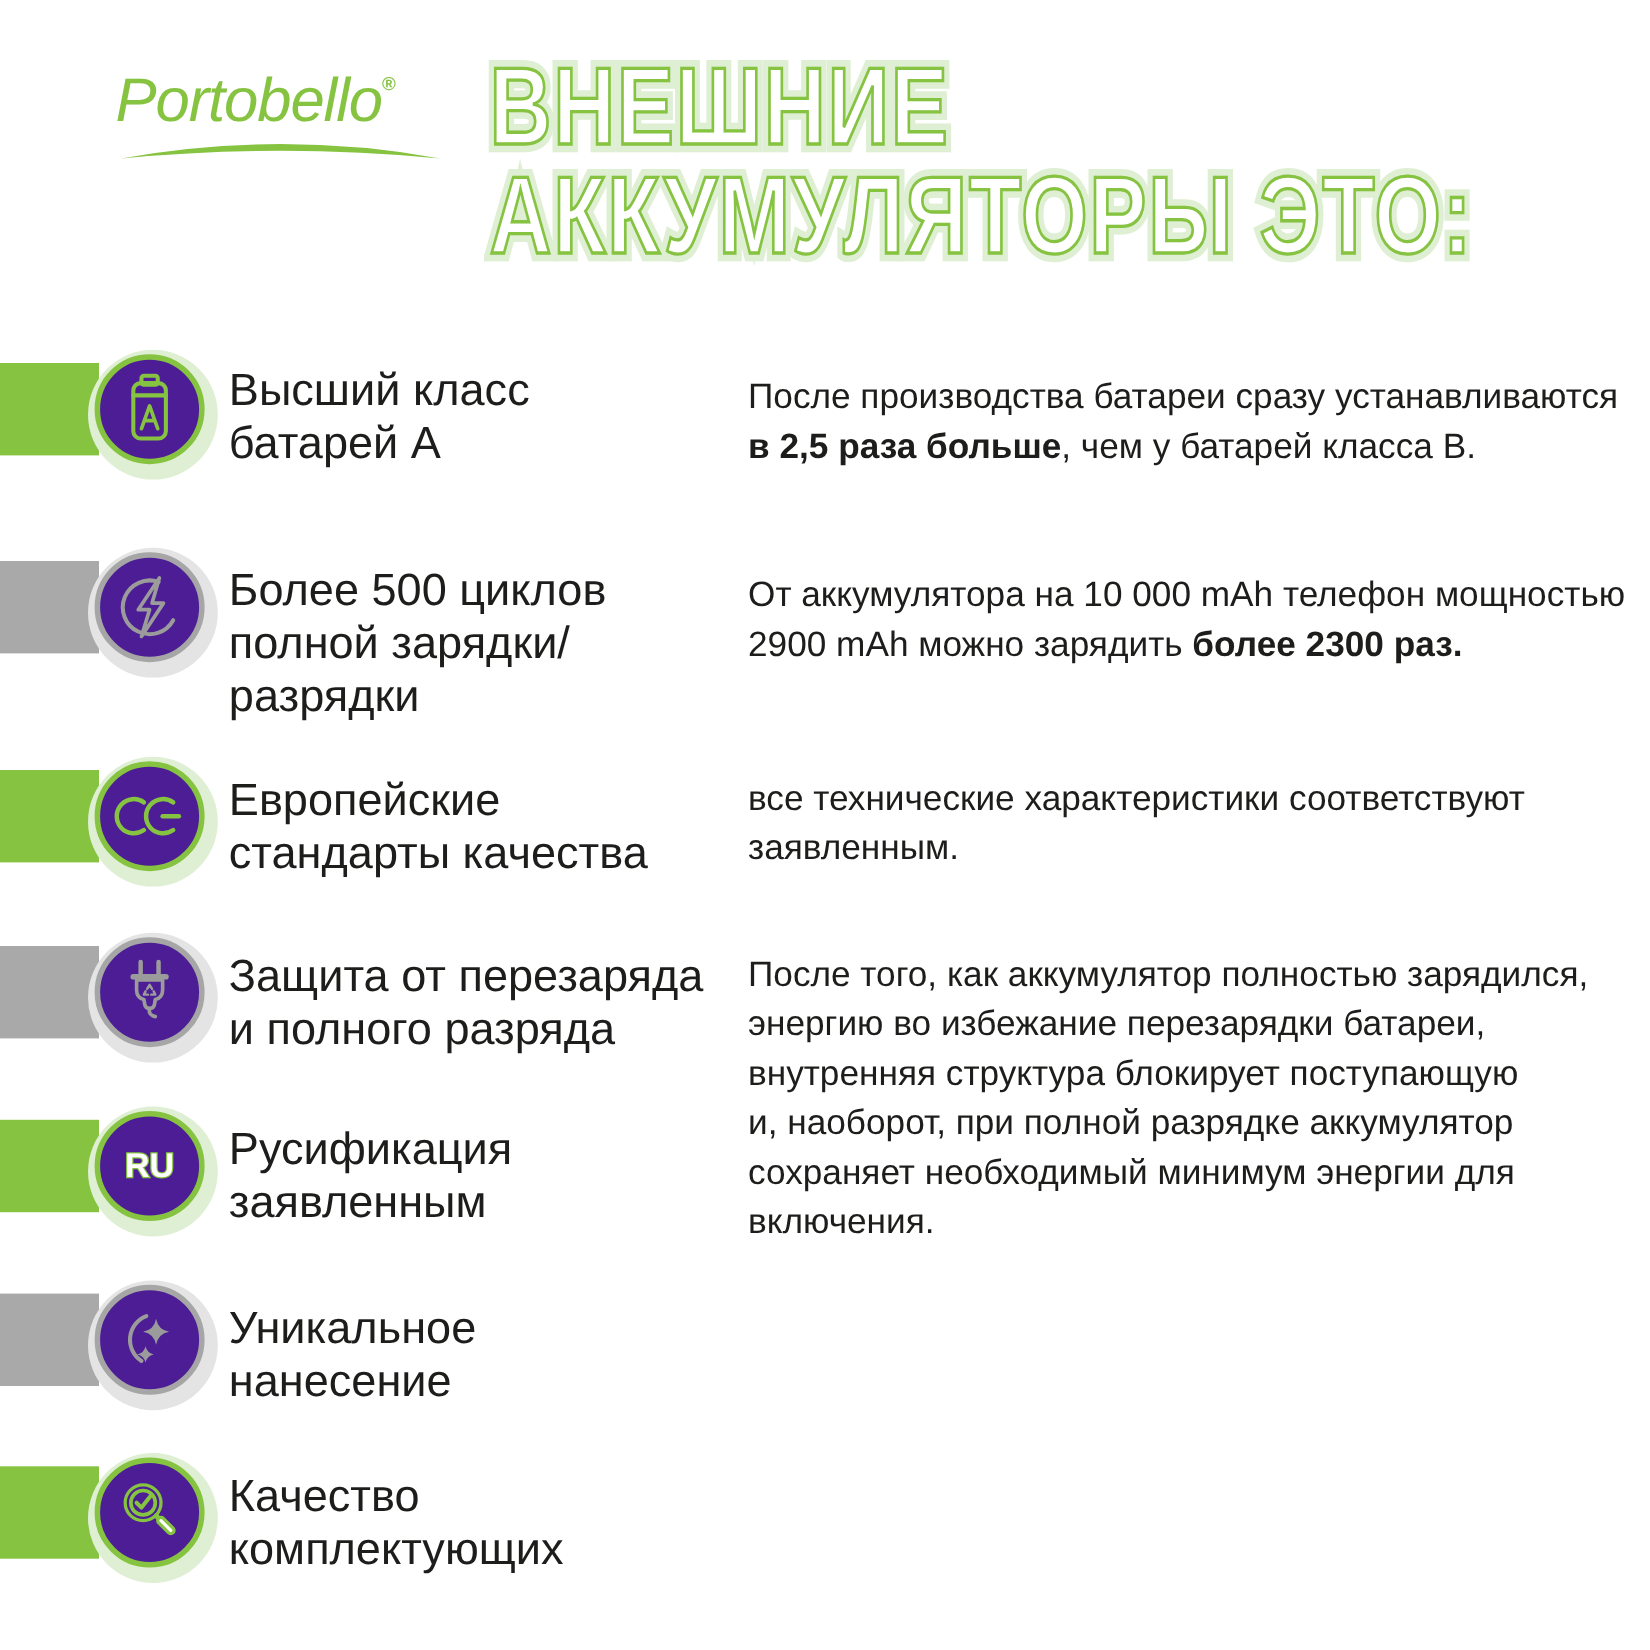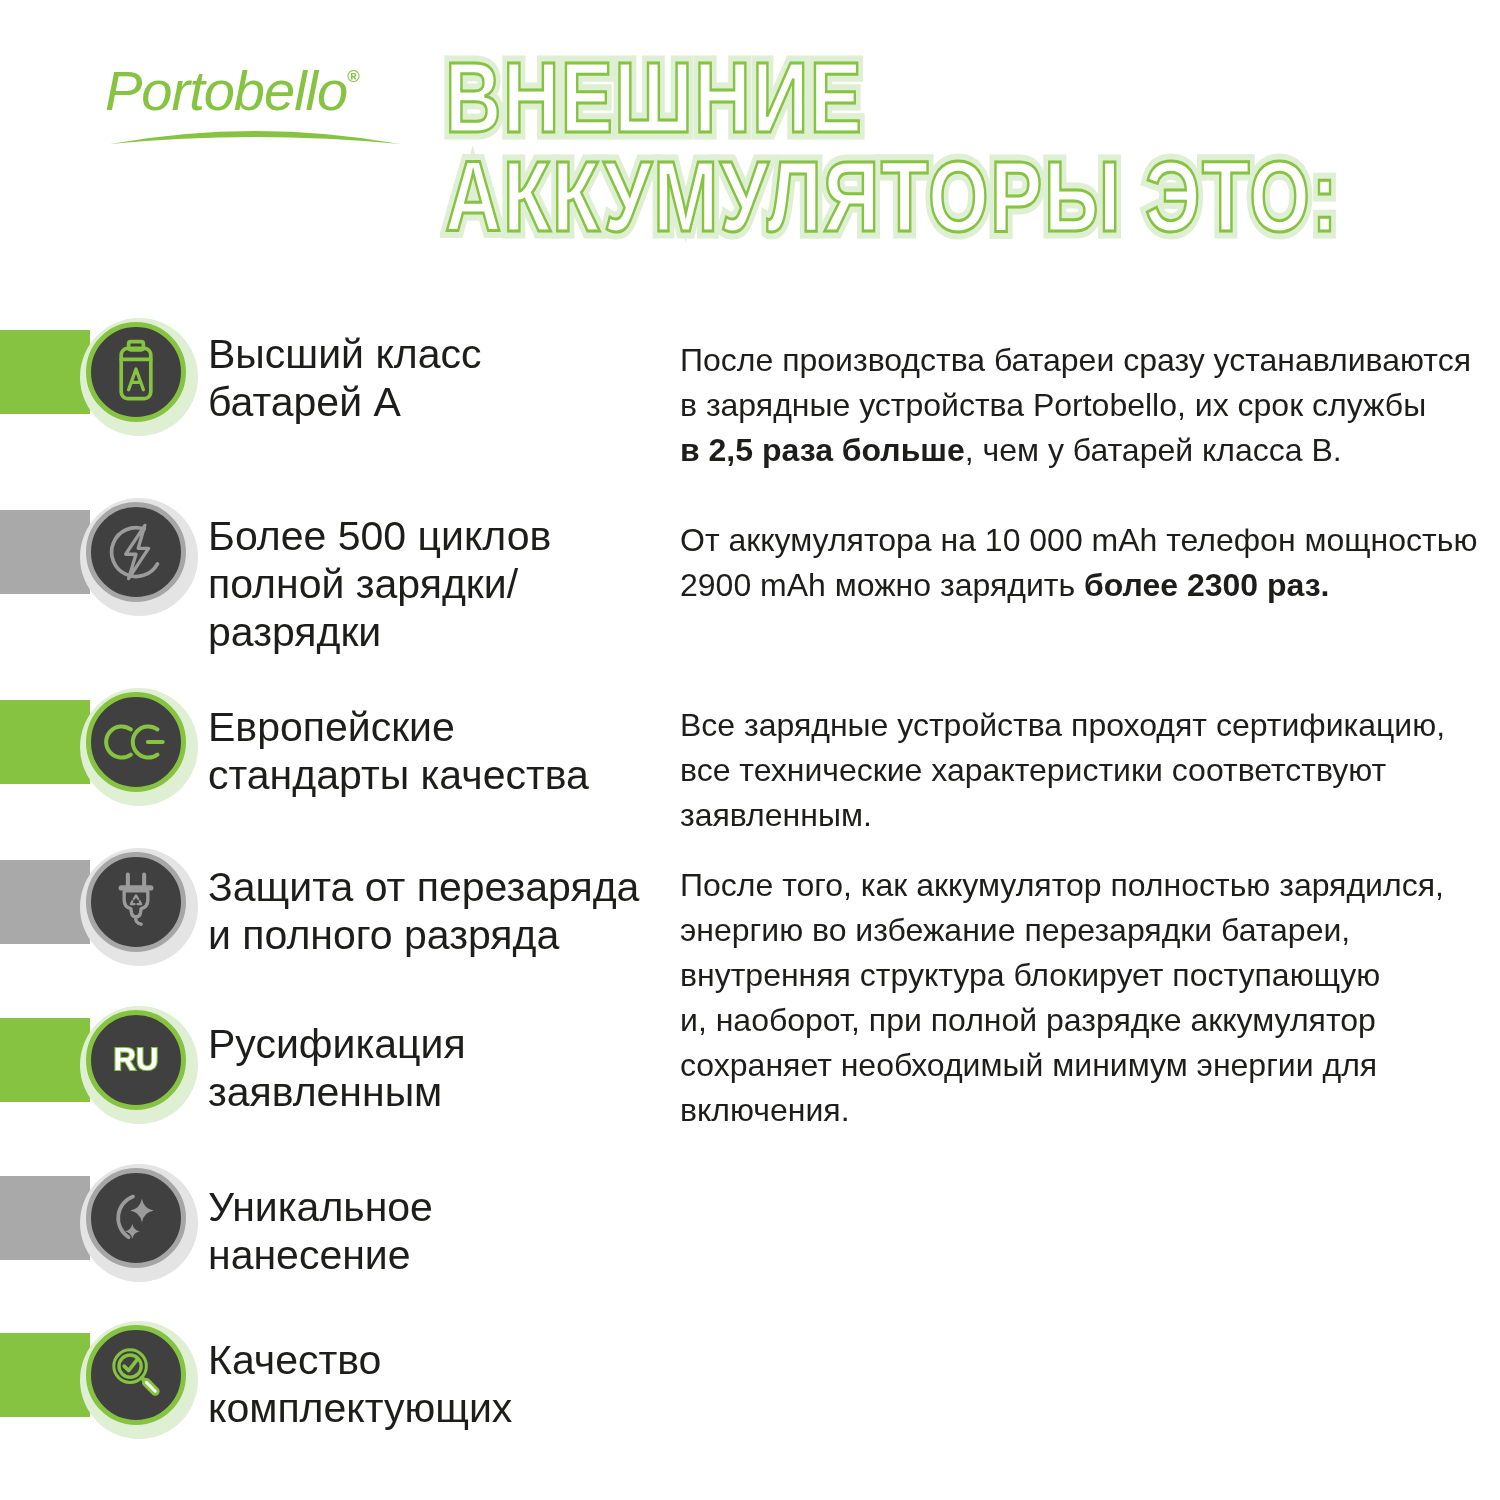--- a/index.html
+++ b/index.html
@@ -30,21 +30,21 @@
     content:attr(data-text);position:absolute;left:0;top:0;z-index:-1;
     color:var(--pale-green);-webkit-text-stroke:15px var(--pale-green);
   }
 
   
   .feature{position:absolute;left:0;top:calc(var(--cy) - 62px);width:215px;height:124px}
   .feature .tab{position:absolute;left:0;top:20px;width:90px;height:84px}
   .feature .halo{position:absolute;left:80px;top:8px;width:118px;height:118px;border-radius:50%}
   .feature .ring{
     position:absolute;left:86px;top:12px;width:100px;height:100px;border-radius:50%;
-    background:#404040;border:5px solid;display:flex;align-items:center;justify-content:center;
+    background:#4c1d95;border:5px solid;display:flex;align-items:center;justify-content:center;
   }
   .feature.green .tab{background:var(--brand-green)}
   .feature.green .halo{background:var(--pale-green)}
   .feature.green .ring{border-color:var(--brand-green)}
   .feature.green svg{color:var(--brand-green)}
   .feature.gray .tab{background:var(--tab-gray)}
   .feature.gray .halo{background:var(--pale-gray)}
   .feature.gray .ring{border-color:var(--ring-gray)}
   .feature.gray svg{color:var(--icon-gray)}
   .icon-ru text{paint-order:stroke fill;stroke:currentColor;fill:#fff}
@@ -183,31 +183,29 @@
   <div>Уникальное</div>
   <div>нанесение</div>
 </div>
 <div class="label" style="top:1336px">
   <div>Качество</div>
   <div>комплектующих</div>
 </div>
 
 <div class="desc" style="top:338px">
   <div>После производства батареи сразу устанавливаются</div>
-  <div>в зарядные устройства Portobello, их срок службы</div>
   <div><b>в 2,5 раза больше</b><span>, чем у батарей класса B.</span></div>
 </div>
 
 <div class="desc" style="top:518px">
   <div>От аккумулятора на 10 000 mAh телефон мощностью</div>
   <div><span>2900 mAh можно зарядить </span><b>более 2300 раз.</b></div>
 </div>
 
 <div class="desc" style="top:703px">
-  <div>Все зарядные устройства проходят сертификацию,</div>
   <div>все технические характеристики соответствуют</div>
   <div>заявленным.</div>
 </div>
 
 <div class="desc" style="top:863px">
   <div>После того, как аккумулятор полностью зарядился,</div>
   <div>энергию во избежание перезарядки батареи,</div>
   <div>внутренняя структура блокирует поступающую</div>
   <div>и, наоборот, при полной разрядке аккумулятор</div>
   <div>сохраняет необходимый минимум энергии для</div>

